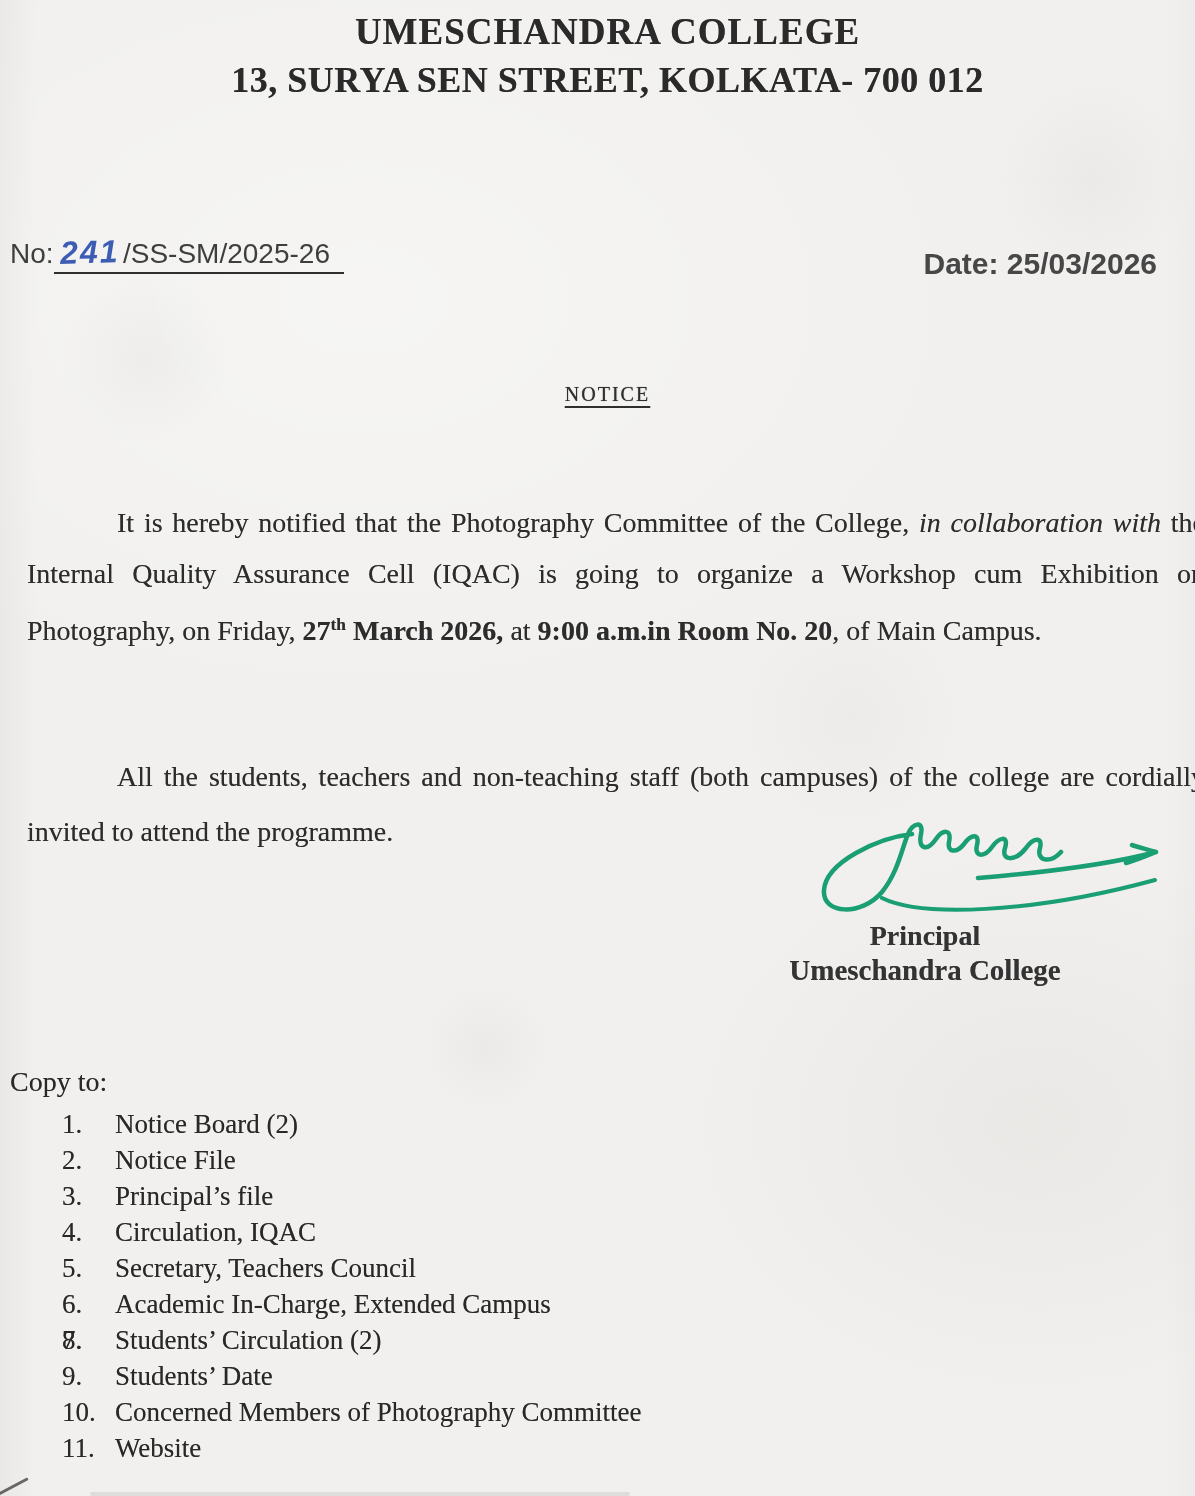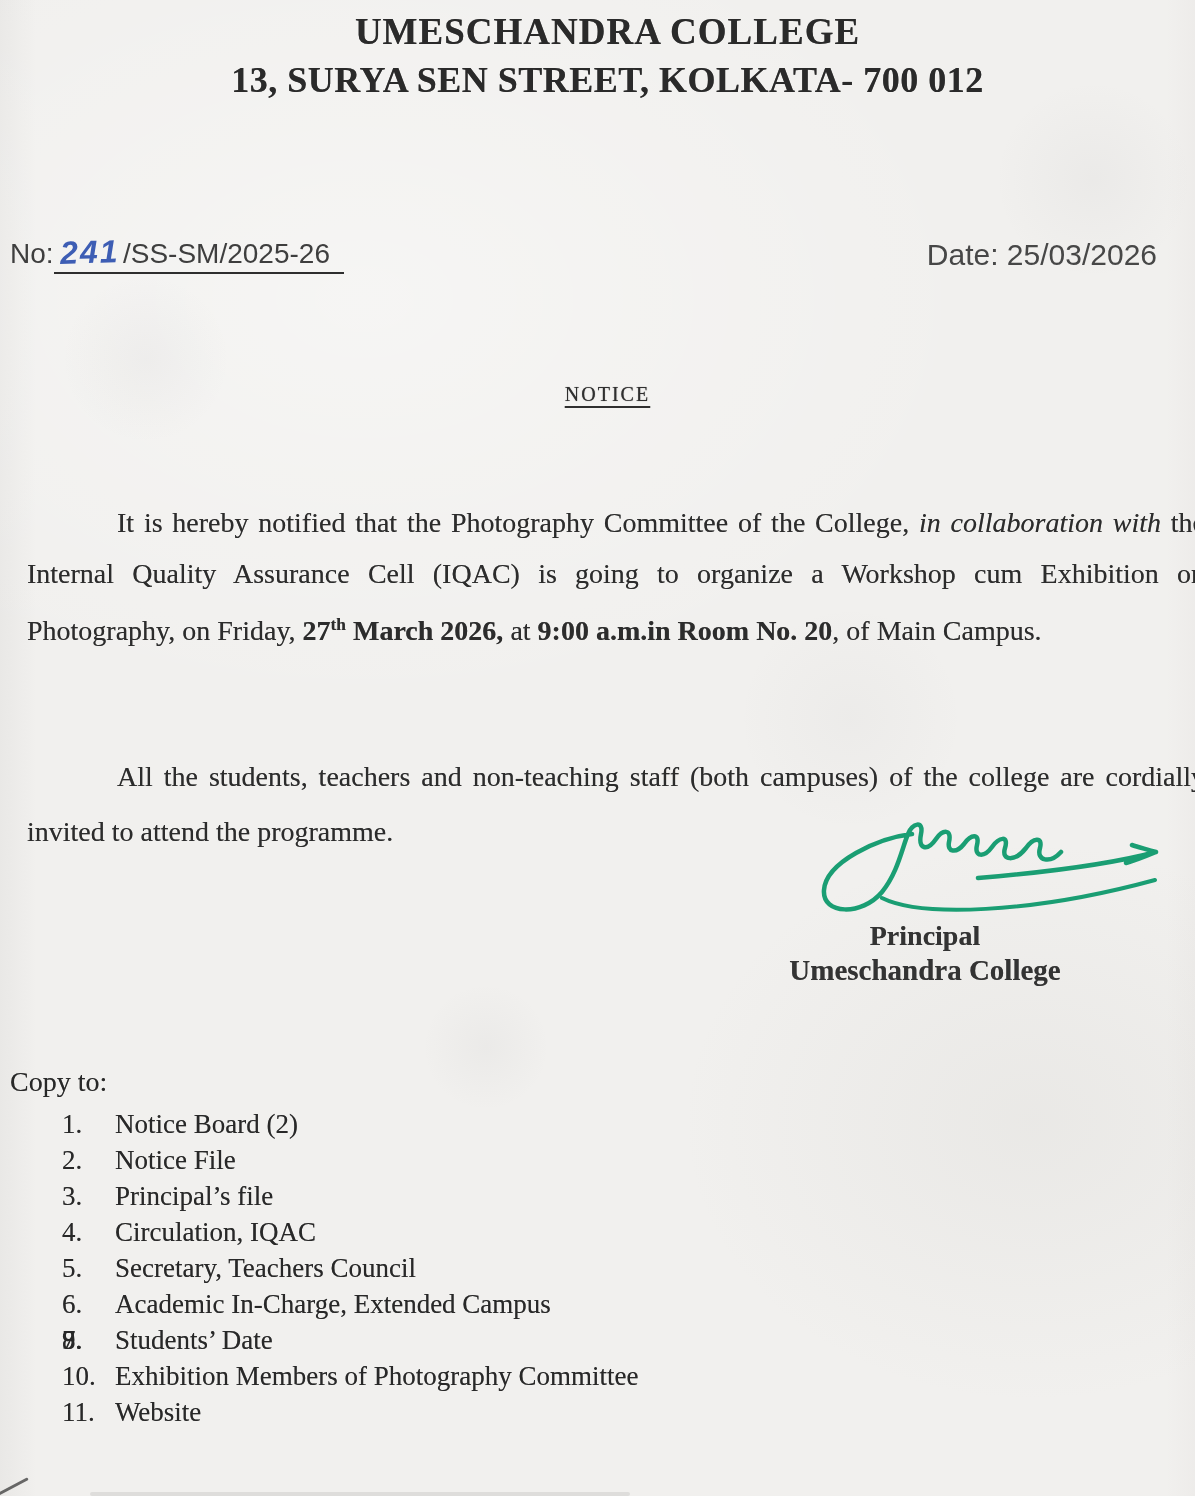--- a/index.html
+++ b/index.html
@@ -31,21 +31,21 @@
            text-shadow:0 0 .6px rgba(30,30,30,.6);}
   .hdr .l2{font-size:36px;letter-spacing:.5px;line-height:48px;
            text-shadow:0 0 .6px rgba(30,30,30,.6);}
   .refrow{position:absolute;top:230px;left:10px;right:58px;
           font-family:"Liberation Sans", sans-serif;color:#3e3e3e;}
   .no{position:absolute;left:0;top:4px;font-size:28px;}
   .no .ul{border-bottom:2.5px solid #2e2e2e;padding-bottom:3px;padding-right:14px;}
   .no .hand{display:inline-block;color:#3d5db4;font-size:32px;font-style:italic;
             font-weight:bold;transform:rotate(-2deg);letter-spacing:2px;
             margin:0 4px 0 6px;}
-  .date{position:absolute;right:0;top:8px;font-size:30px;color:#474747;}
+  .date{position:absolute;right:0;top:17px;font-size:30px;color:#474747;font-weight:bold;}
   .title{position:absolute;top:383px;left:0;width:100%;text-align:center;
          font-size:20px;letter-spacing:2px;margin:0;font-weight:normal;
          text-shadow:0 0 .8px rgba(40,40,40,.75);
          text-decoration:underline;text-underline-offset:5px;
          text-decoration-thickness:2px;}
   .body{position:absolute;left:10px;width:1178px;margin:17px;
         font-size:28px;text-align:justify;color:#2c2c2c;
         text-shadow:0 0 .5px rgba(45,45,45,.55);}
   .p1{top:480px;line-height:51px;text-indent:90px;}
   .p2{top:732px;line-height:55px;text-indent:90px;}
@@ -101,23 +101,23 @@
   <div class="copy">
     <div class="lbl">Copy to:</div>
     <ol>
         <li><span class="n">1.</span><span class="t">Notice Board (2)</span></li>
         <li><span class="n">2.</span><span class="t">Notice File</span></li>
         <li><span class="n">3.</span><span class="t">Principal’s file</span></li>
         <li><span class="n">4.</span><span class="t">Circulation, IQAC</span></li>
         <li><span class="n">5.</span><span class="t">Secretary, Teachers Council</span></li>
         <li><span class="n">6.</span><span class="t">Academic In-Charge, Extended Campus</span></li>
         <li><span class="n">7.</span></li>
-        <li><span class="n">8.</span></li>
+        <li><span class="n">8.</span><span class="t">Students’ Circulation (2)</span></li>
         <li><span class="n">9.</span><span class="t">Students’ Date</span></li>
-        <li><span class="n">10.</span><span class="t">Exhibition Members of Photography Committee</span></li>
+        <li><span class="n">10.</span><span class="t">Concerned Members of Photography Committee</span></li>
         <li><span class="n">11.</span><span class="t">Website</span></li>
       </ol>
   </div>
 
   <div class="corner-mark"></div>
   <div class="bottom-smudge"></div>
 
 </div>
 
 </body></html>

